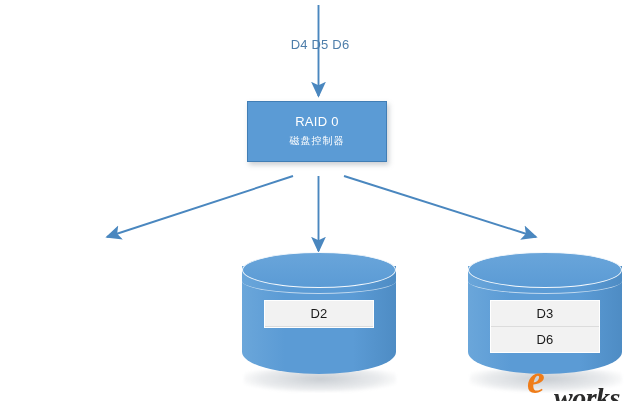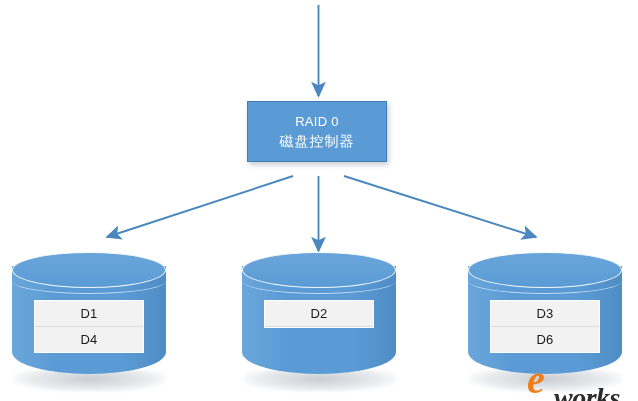--- a/index.html
+++ b/index.html
@@ -57,21 +57,21 @@
     justify-content: center;
     color: #ffffff;
     box-shadow: 2px 3px 5px rgba(120,130,140,0.38);
   }
   #controller .line1 {
     font-size: 13px;
     line-height: 18px;
     letter-spacing: 0.3px;
   }
   #controller .line2 {
-    font-size: 14px;
+    font-size: 10px;
     line-height: 20px;
     letter-spacing: 1px;
   }
 
   
   .disk {
     position: absolute;
     width: 162px;
     height: 140px;
   }
@@ -183,37 +183,28 @@
     <line x1="318.5" y1="5" x2="318.5" y2="96" stroke="#4a87bf" stroke-width="1.9" marker-end="url(#arrowhead)"></line>
 
     <line x1="293" y1="176" x2="107" y2="237" stroke="#4a87bf" stroke-width="1.9" marker-end="url(#arrowhead)"></line>
 
     <line x1="318.5" y1="176" x2="318.5" y2="251" stroke="#4a87bf" stroke-width="1.9" marker-end="url(#arrowhead)"></line>
 
     <line x1="344" y1="176" x2="536" y2="237" stroke="#4a87bf" stroke-width="1.9" marker-end="url(#arrowhead)"></line>
   </svg>
 
   <div id="stream-label">
+    <div>D4 D5 D6</div>
   </div>
 
   <div id="controller">
     <div class="line1">RAID 0</div>
     <div class="line2">磁盘控制器</div>
   </div>
 
-  <div class="disk" style="left:8px; top:252px;">
-    <div class="shadow"></div>
-    <div class="body"></div>
-    <div class="top-ellipse"></div>
-    <div class="rim"></div>
-    <div class="slots">
-      <div class="slot first">D1</div>
-      <div class="slot">D4</div>
-    </div>
-  </div>
 
   <div class="disk" style="left:238px; top:252px;">
     <div class="shadow"></div>
     <div class="body"></div>
     <div class="top-ellipse"></div>
     <div class="rim"></div>
     <div class="slots">
       <div class="slot first">D2</div>
     </div>
   </div>

